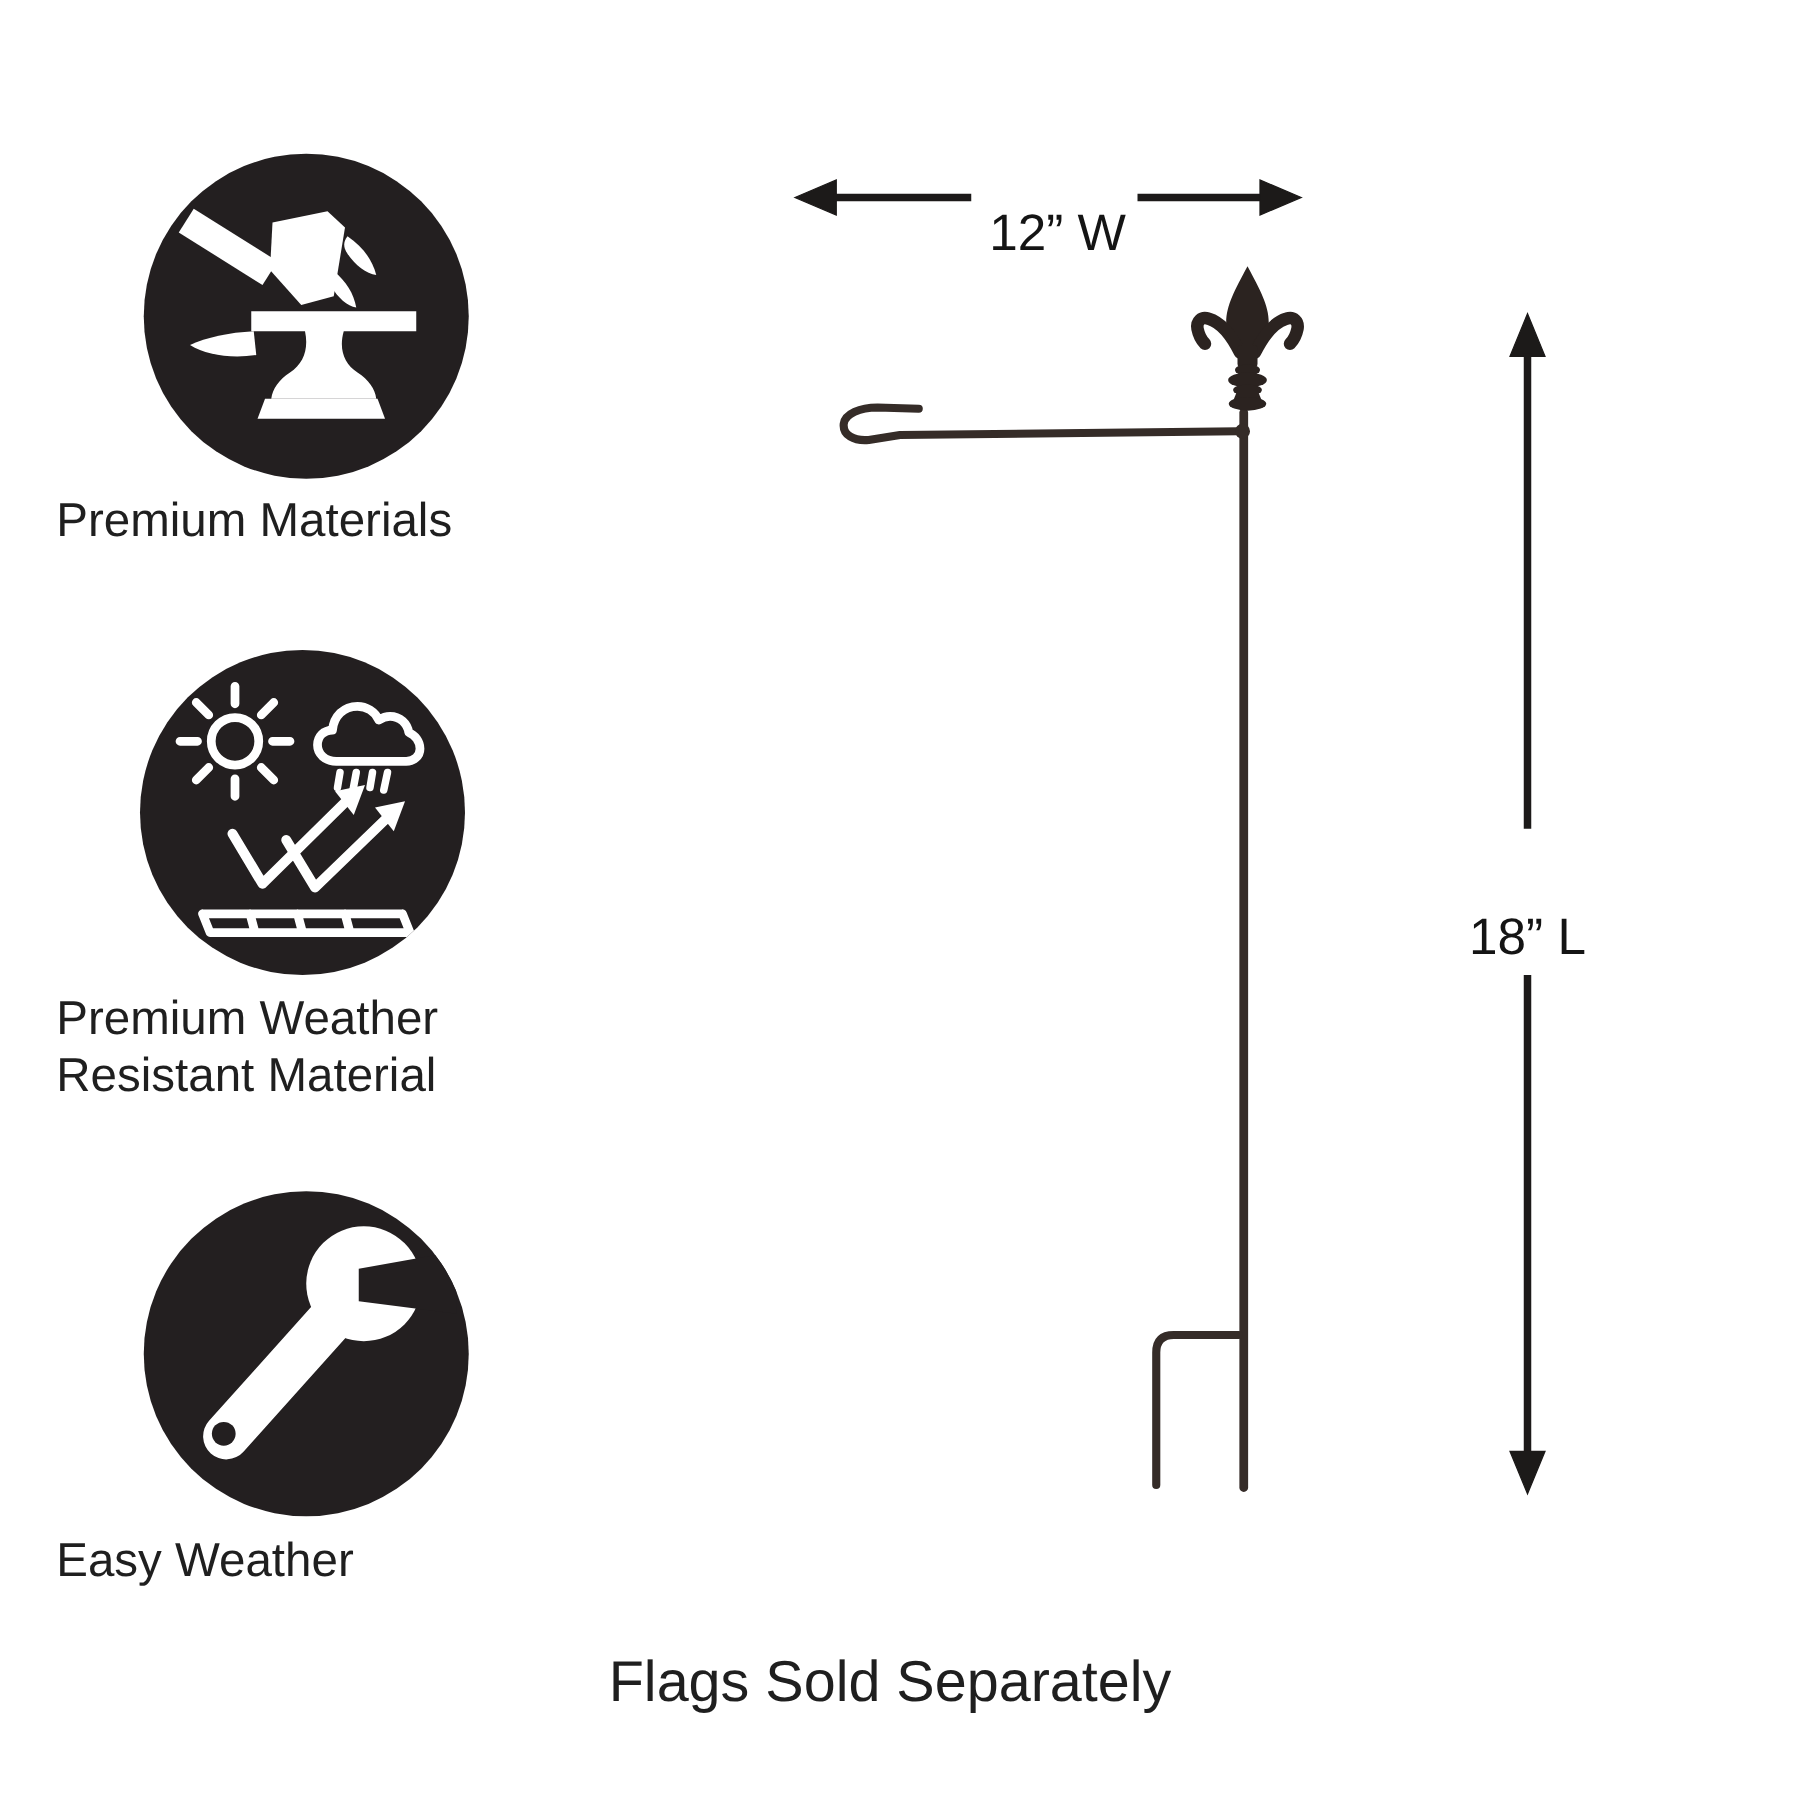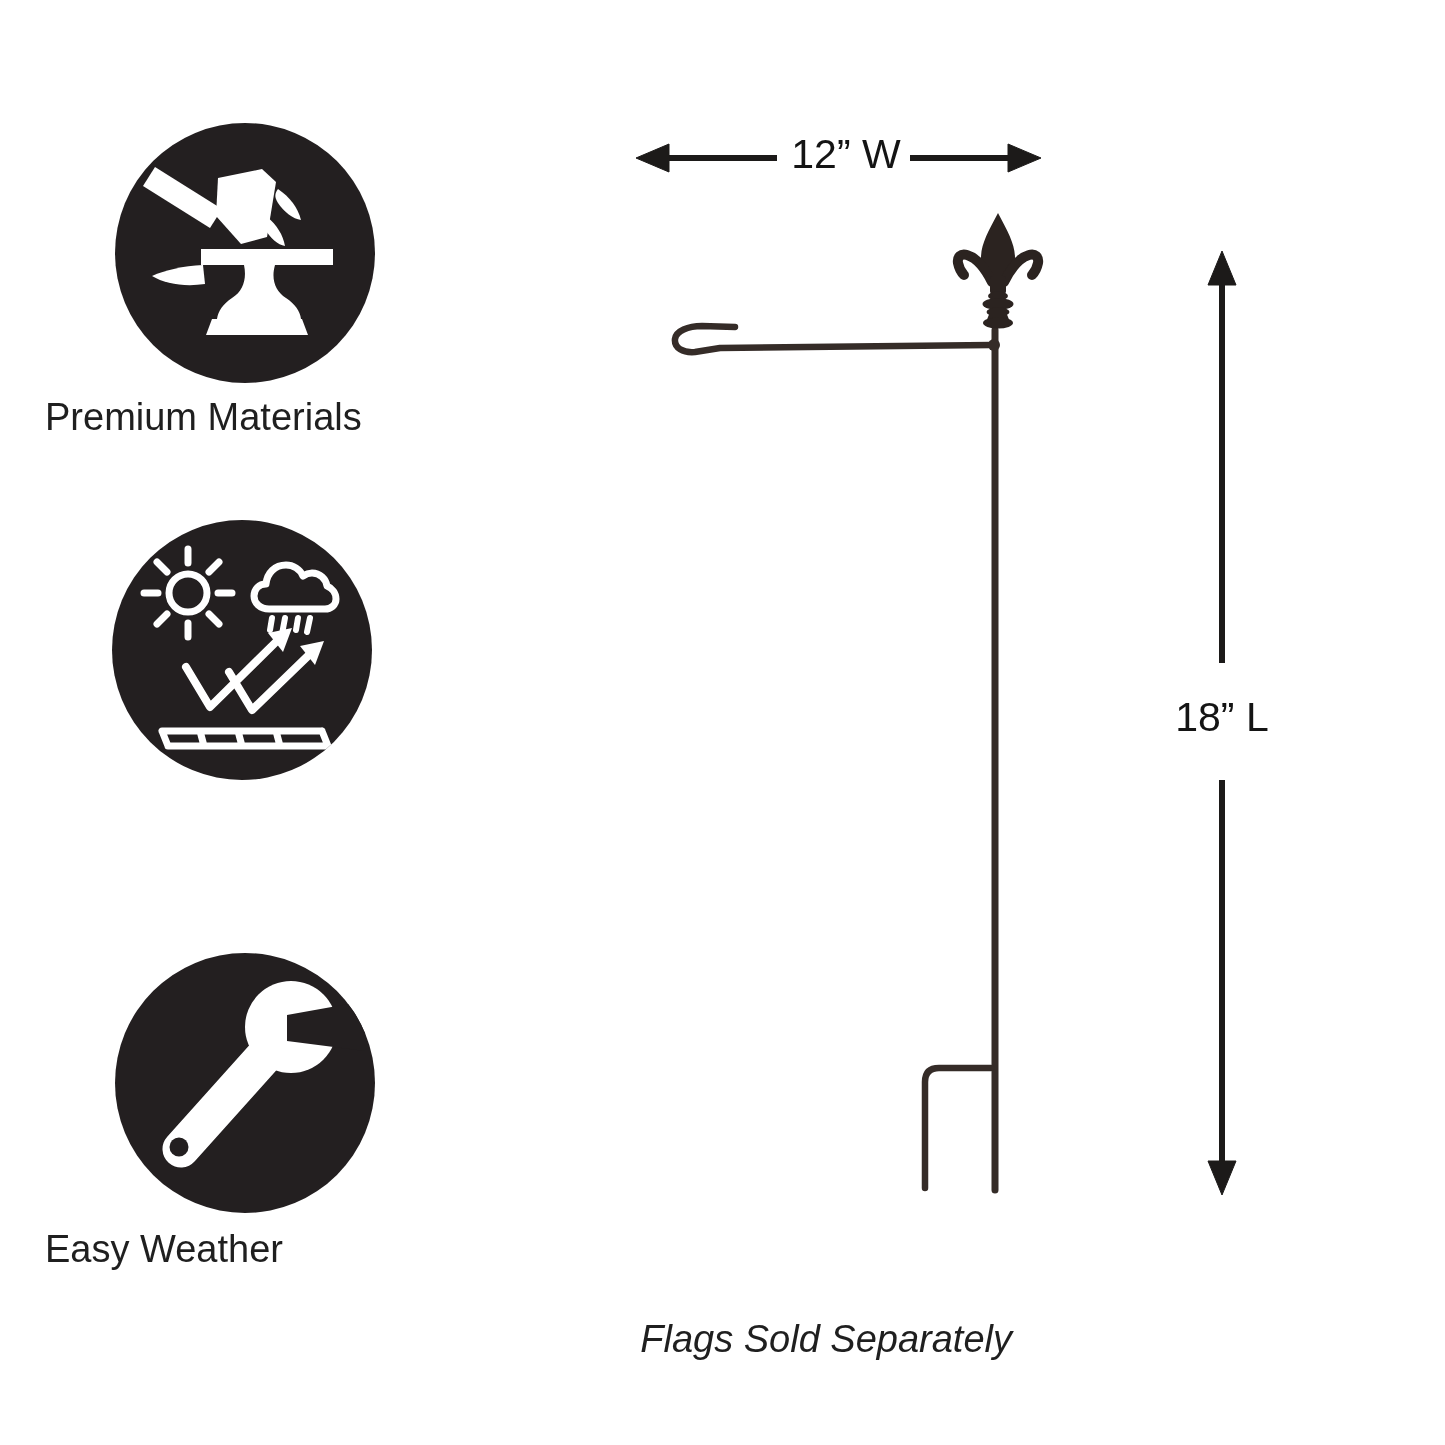--- a/index.html
+++ b/index.html
@@ -17,27 +17,27 @@
   .fc3{left:115px;top:953px;}
   .caption{
     position:absolute;left:45px;width:400px;text-align:left;
     font-size:38px;line-height:46px;color:#1f1f1f;
   }
   .cap1{top:394px;}
   .cap2{top:792px;}
   .cap3{top:1226px;}
   .dim-label{
     position:absolute;width:212px;text-align:center;
-    font-size:41px;color:#141414;
+    font-size:41px;color:#141414;margin-top:32px;
   }
   .dim-w{left:740px;top:131px;}
   .dim-l{left:1116px;top:694px;}
   .footnote{
-    position:absolute;left:412px;top:1318px;width:600px;text-align:right;
-    font-size:38px;color:#1f1f1f;font-style:italic;
+    position:absolute;left:412px;top:1318px;width:600px;text-align:center;
+    font-size:46px;color:#1f1f1f;
   }
   svg.overlay{position:absolute;left:0;top:0;}
 </style>
 </head>
 <body>
 
 <div class="canvas">
 
   <div class="feature-circle fc1">
     <svg viewBox="0 0 260 260">
@@ -65,20 +65,24 @@
         <path stroke-width="6" d="M 160 98 L 158 110 M 173 98 L 170 114 M 186 98 L 184 110 M 198 98 L 195 112"></path>
         <path stroke-width="8" d="M 74 147 L 98 187 L 168 118"></path>
         <path stroke-width="8" d="M 117 152 L 140 190 L 200 132"></path>
         <path d="M 50 211 L 210 211 M 56 226 L 216 226 M 50 211 L 56 226 M 210 211 L 216 226 M 88 211 L 92 226 M 126 211 L 130 226 M 164 211 L 168 226"></path>
       </g>
       <g fill="#ffffff" stroke="none">
         <polygon points="180,108 156,113 171,132"></polygon>
         <polygon points="212,121 188,126 203,145"></polygon>
       </g>
     </svg>
+  </div>
+  <div class="caption cap2">
+    <div>Premium Weather</div>
+    <div>Resistant Material</div>
   </div>
 
   <div class="feature-circle fc3">
     <svg viewBox="0 0 260 260">
       <line x1="66" y1="196" x2="170" y2="80" stroke="#ffffff" stroke-width="37" stroke-linecap="round"></line>
       <circle cx="176" cy="74" r="46" fill="#ffffff"></circle>
       <polygon points="172,62 250,48 250,98 172,88" fill="#231f20"></polygon>
       <circle cx="64" cy="194" r="9.5" fill="#231f20"></circle>
     </svg>
   </div>

